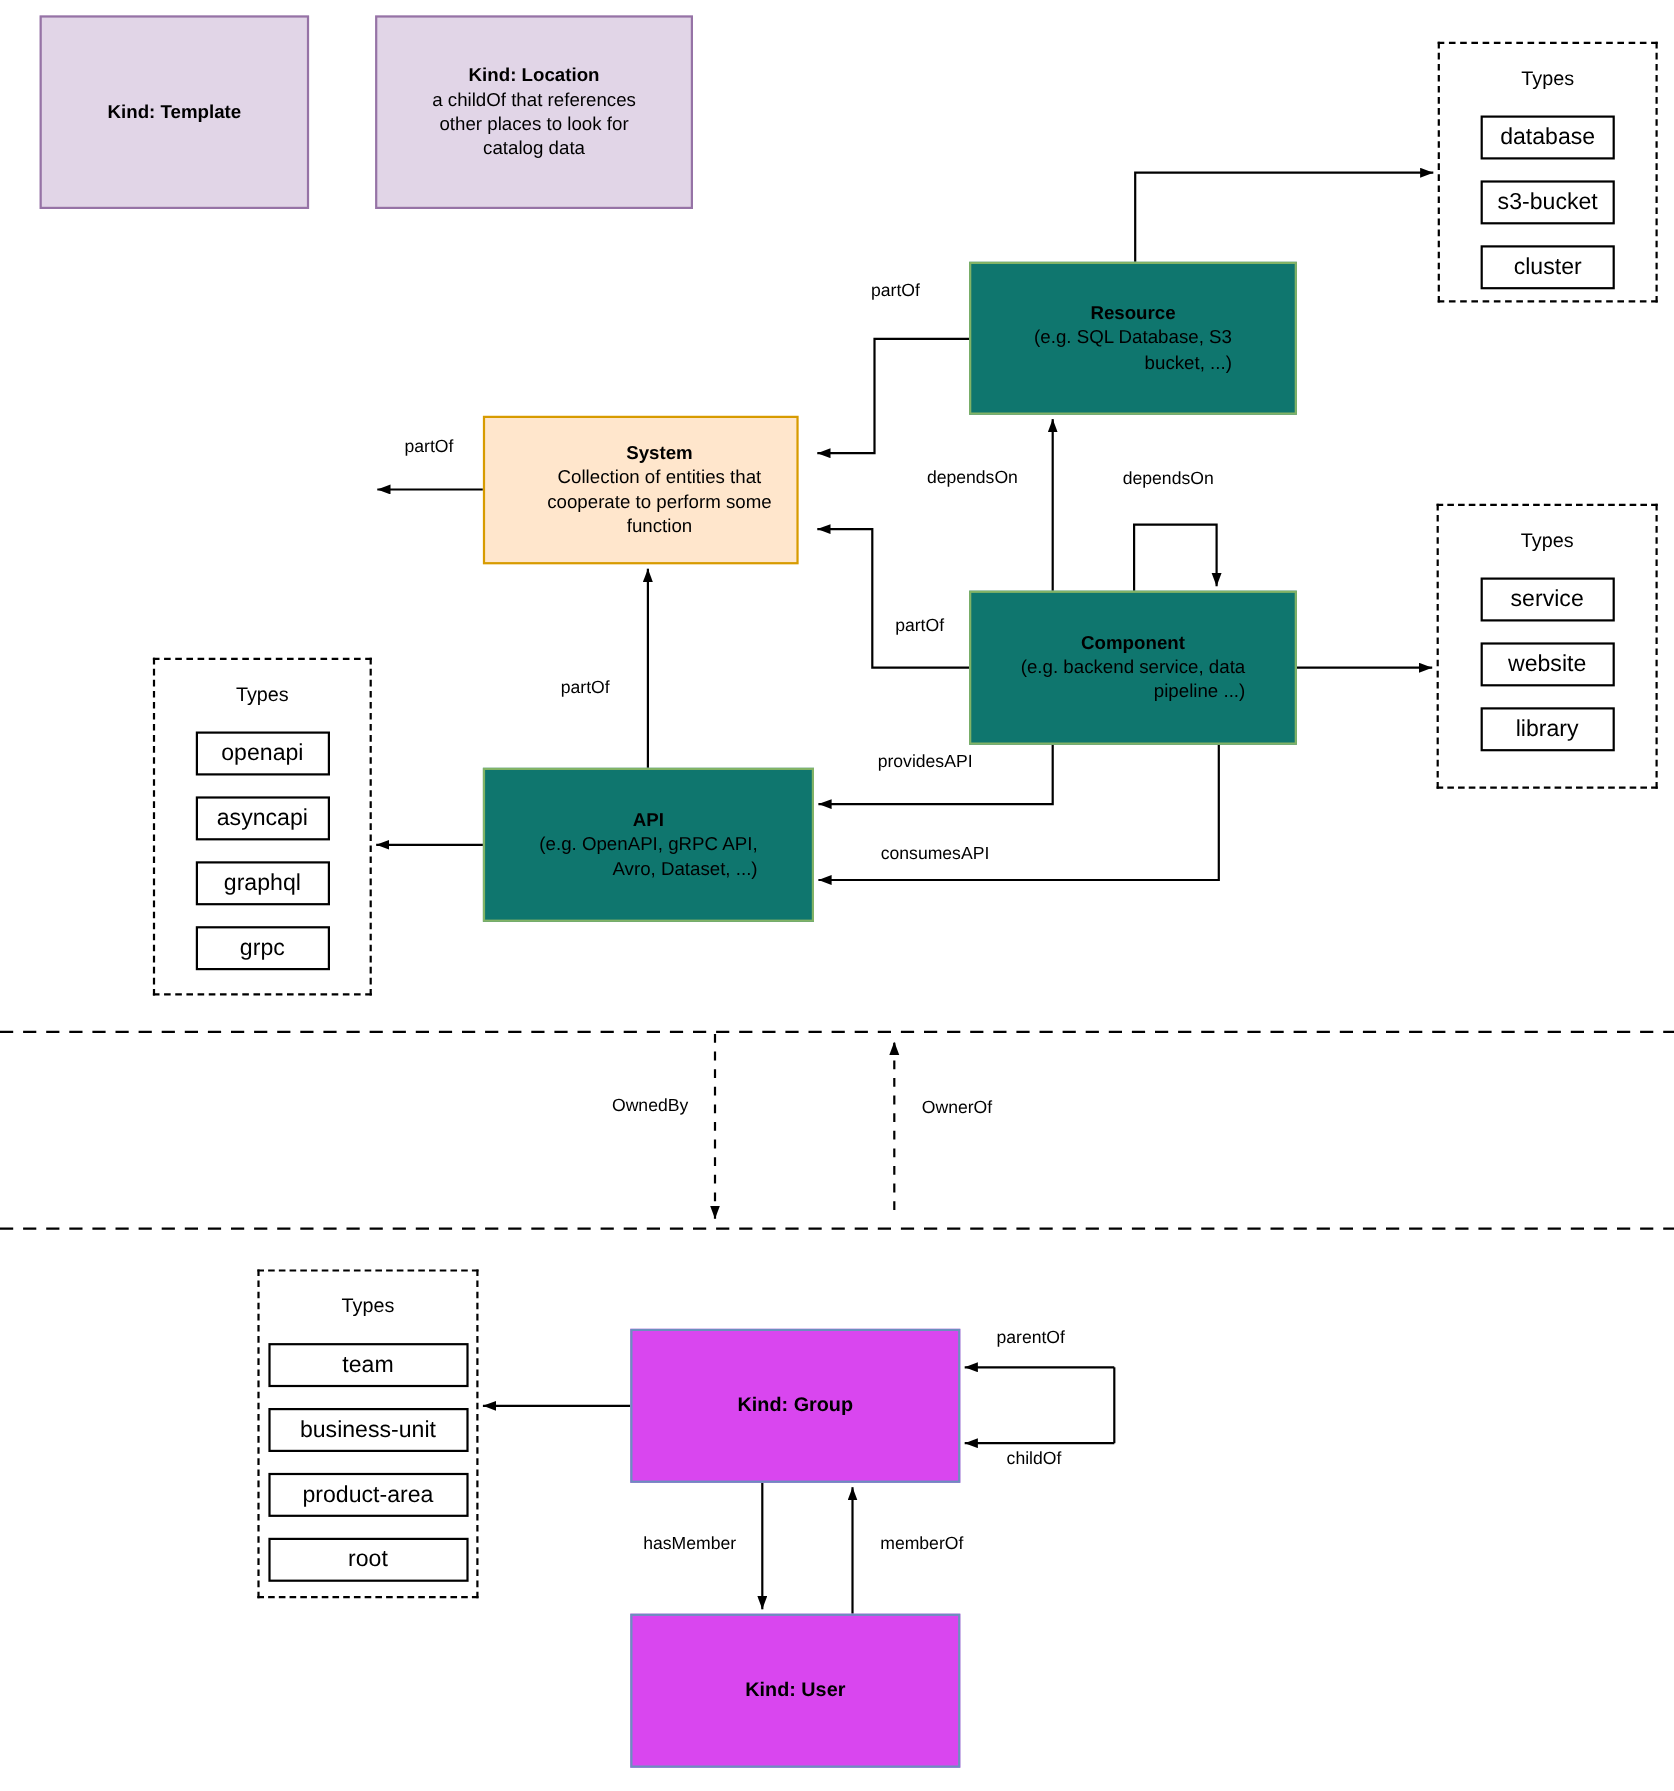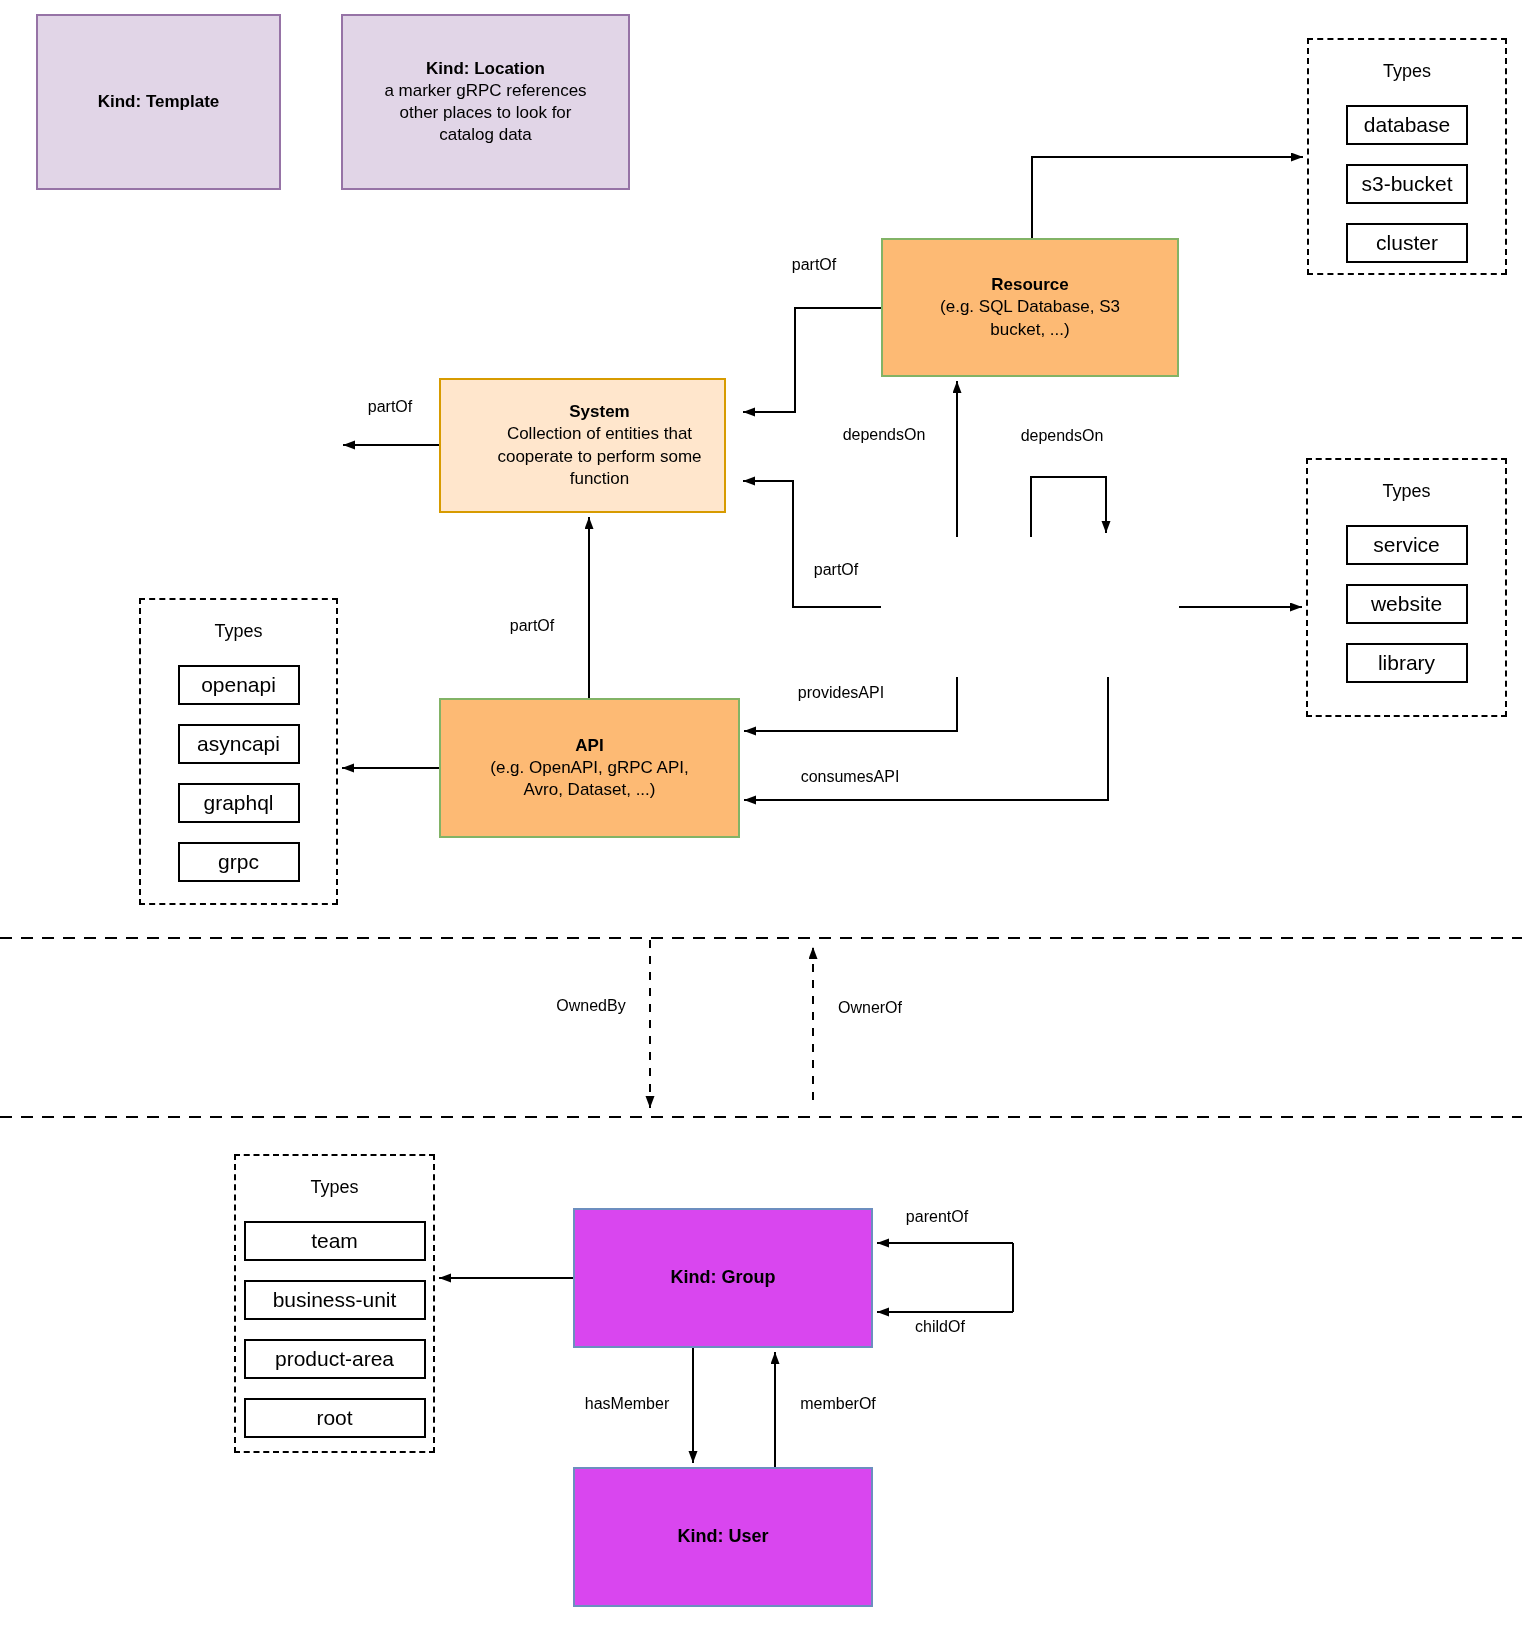--- a/index.html
+++ b/index.html
@@ -10,21 +10,21 @@
   .edges{position:absolute;left:0;top:0;width:1522px;height:1628px;}
   .node{
     position:absolute;display:flex;flex-direction:column;justify-content:center;
     align-items:center;text-align:center;font-size:17px;line-height:1.3;
     box-sizing:border-box;border:2px solid #000;padding:4px 10px;
   }
   .node-title{font-weight:bold;}
   .node-desc{white-space:pre-line;}
   .purple{background:#e1d5e7;border-color:#9673a6;}
   .orange{background:#ffe6cc;border-color:#d79b00;}
-  .green{background:#fdba74;border-color:#82b366;}
+  .green{background:#0f766e;border-color:#82b366;text-align:right;}
   .blue{background:#d946ef;border-color:#6c8ebf;}
   .blue .node-title{font-size:18px;}
   .typebox{
     position:absolute;box-sizing:border-box;border:2px dashed #000;
     display:flex;flex-direction:column;align-items:center;background:#fff;
   }
   .typebox-title{font-size:18px;margin:20px 0 4px 0;line-height:22px;}
   .type-item{
     box-sizing:border-box;border:2px solid #000;background:#fff;height:40px;
     display:flex;align-items:center;justify-content:center;font-size:21px;
@@ -72,35 +72,40 @@
 
     <path d="M 693 1348 L 693 1463" stroke="#000" stroke-width="2" fill="none" marker-end="url(#arrow)"></path>
     <path d="M 775 1467 L 775 1352" stroke="#000" stroke-width="2" fill="none" marker-end="url(#arrow)"></path>
   </svg>
 
   <div class="node purple" style="left:36px;top:14px;width:245px;height:176px;">
     <div class="node-title">Kind: Template</div>
   </div>
   <div class="node purple" style="left:341px;top:14px;width:289px;height:176px;">
     <div class="node-title">Kind: Location</div>
-    <div class="node-desc">a marker gRPC references
+    <div class="node-desc">a childOf that references
 other places to look for
 catalog data</div>
   </div>
 
   <div class="node green" style="left:881px;top:238px;width:298px;height:139px;">
     <div class="node-title">Resource</div>
     <div class="node-desc">(e.g. SQL Database, S3
 bucket, ...)</div>
   </div>
   <div class="node orange" style="left:439px;top:378px;width:287px;height:135px;padding-left:44px;">
     <div class="node-title">System</div>
     <div class="node-desc">Collection of entities that
 cooperate to perform some
 function</div>
+  </div>
+  <div class="node green" style="left:881px;top:537px;width:298px;height:140px;">
+    <div class="node-title">Component</div>
+    <div class="node-desc">(e.g. backend service, data
+pipeline ...)</div>
   </div>
   <div class="node green" style="left:439px;top:698px;width:301px;height:140px;">
     <div class="node-title">API</div>
     <div class="node-desc">(e.g. OpenAPI, gRPC API,
 Avro, Dataset, ...)</div>
   </div>
   <div class="node blue" style="left:573px;top:1208px;width:300px;height:140px;">
     <div class="node-title">Kind: Group</div>
   </div>
   <div class="node blue" style="left:573px;top:1467px;width:300px;height:140px;">

